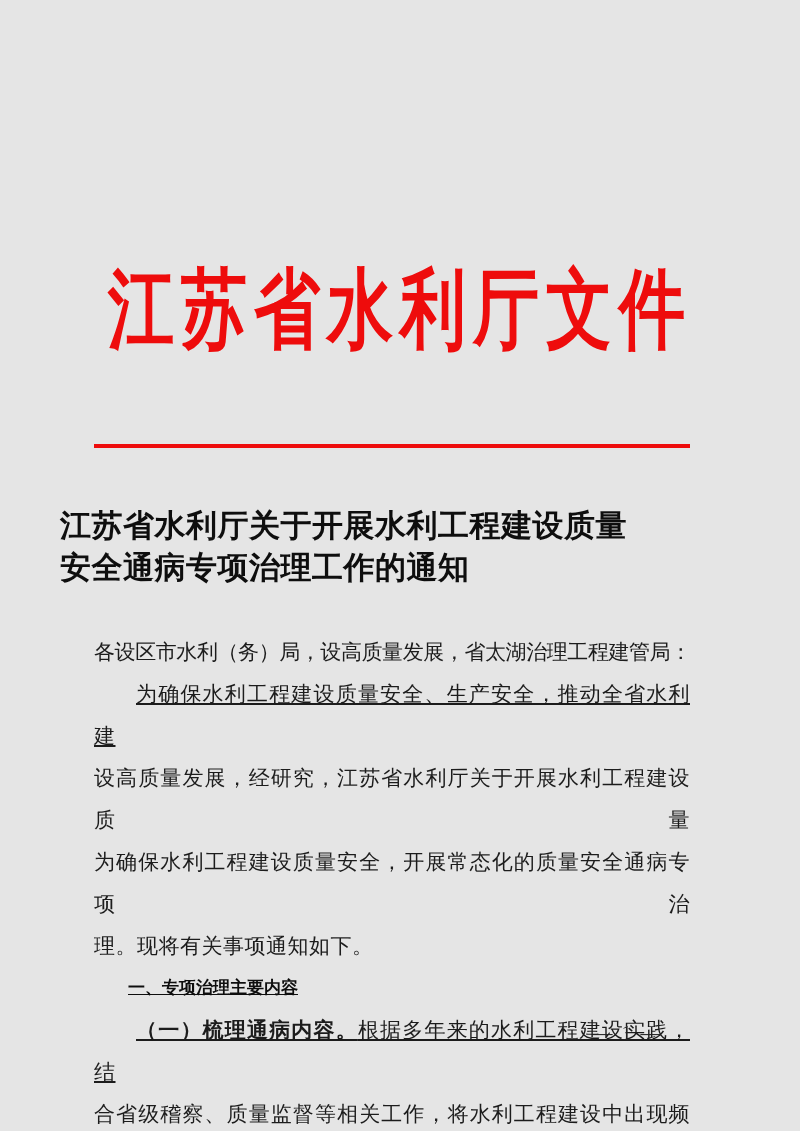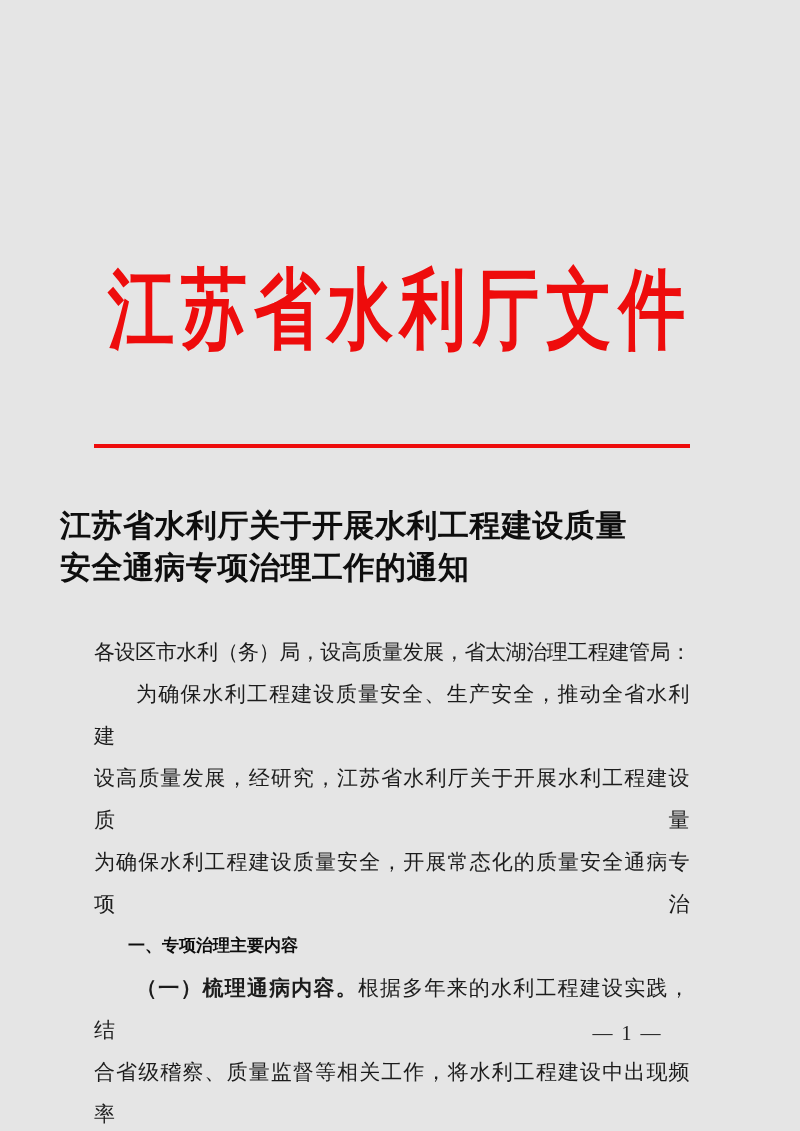--- a/index.html
+++ b/index.html
@@ -77,21 +77,21 @@
     line-height: 42px;
     color: #1c1c1c;
     text-align: justify;
     letter-spacing: 0.5px;
     white-space: nowrap;
   }
   .body-line.stretch {
     white-space: normal;
     text-align-last: justify;
   }
-  .body-line.indent { text-indent: 2em; }
+  .body-line.indent { text-indent: 2em; text-decoration: underline; }
   .body-line.tight { letter-spacing: -1.2px; }
   .body-line.section-heading {
     font-family: "Liberation Sans", "DejaVu Sans", sans-serif;
     font-weight: 700;
     font-size: 17px;
     color: #0e0e0e;
     text-align-last: left;
     letter-spacing: 0;
   }
   .body-line .kaiti-lead { font-weight: 600; }
@@ -123,20 +123,21 @@
   <div class="doc-title">
     <div>江苏省水利厅关于开展水利工程建设质量</div>
     <div>安全通病专项治理工作的通知</div>
   </div>
 
   <div class="body-block">
     <div class="body-line stretch tight">各设区市水利（务）局，设高质量发展，省太湖治理工程建管局：</div>
     <div class="body-line stretch indent">为确保水利工程建设质量安全、生产安全，推动全省水利建</div>
     <div class="body-line stretch">设高质量发展，经研究，江苏省水利厅关于开展水利工程建设质量</div>
     <div class="body-line stretch">为确保水利工程建设质量安全，开展常态化的质量安全通病专项治</div>
+    <div class="body-line plain">理。现将有关事项通知如下。</div>
     <div class="body-line section-heading indent">一、专项治理主要内容</div>
     <div class="body-line stretch indent"><span class="kaiti-lead">（一）梳理通病内容。</span><span>根据多年来的水利工程建设实践，结</span></div>
     <div class="body-line stretch">合省级稽察、质量监督等相关工作，将水利工程建设中出现频率</div>
   </div>
 
   <div class="page-number">— 1 —</div>
 
 </div>
 
 </body></html>

